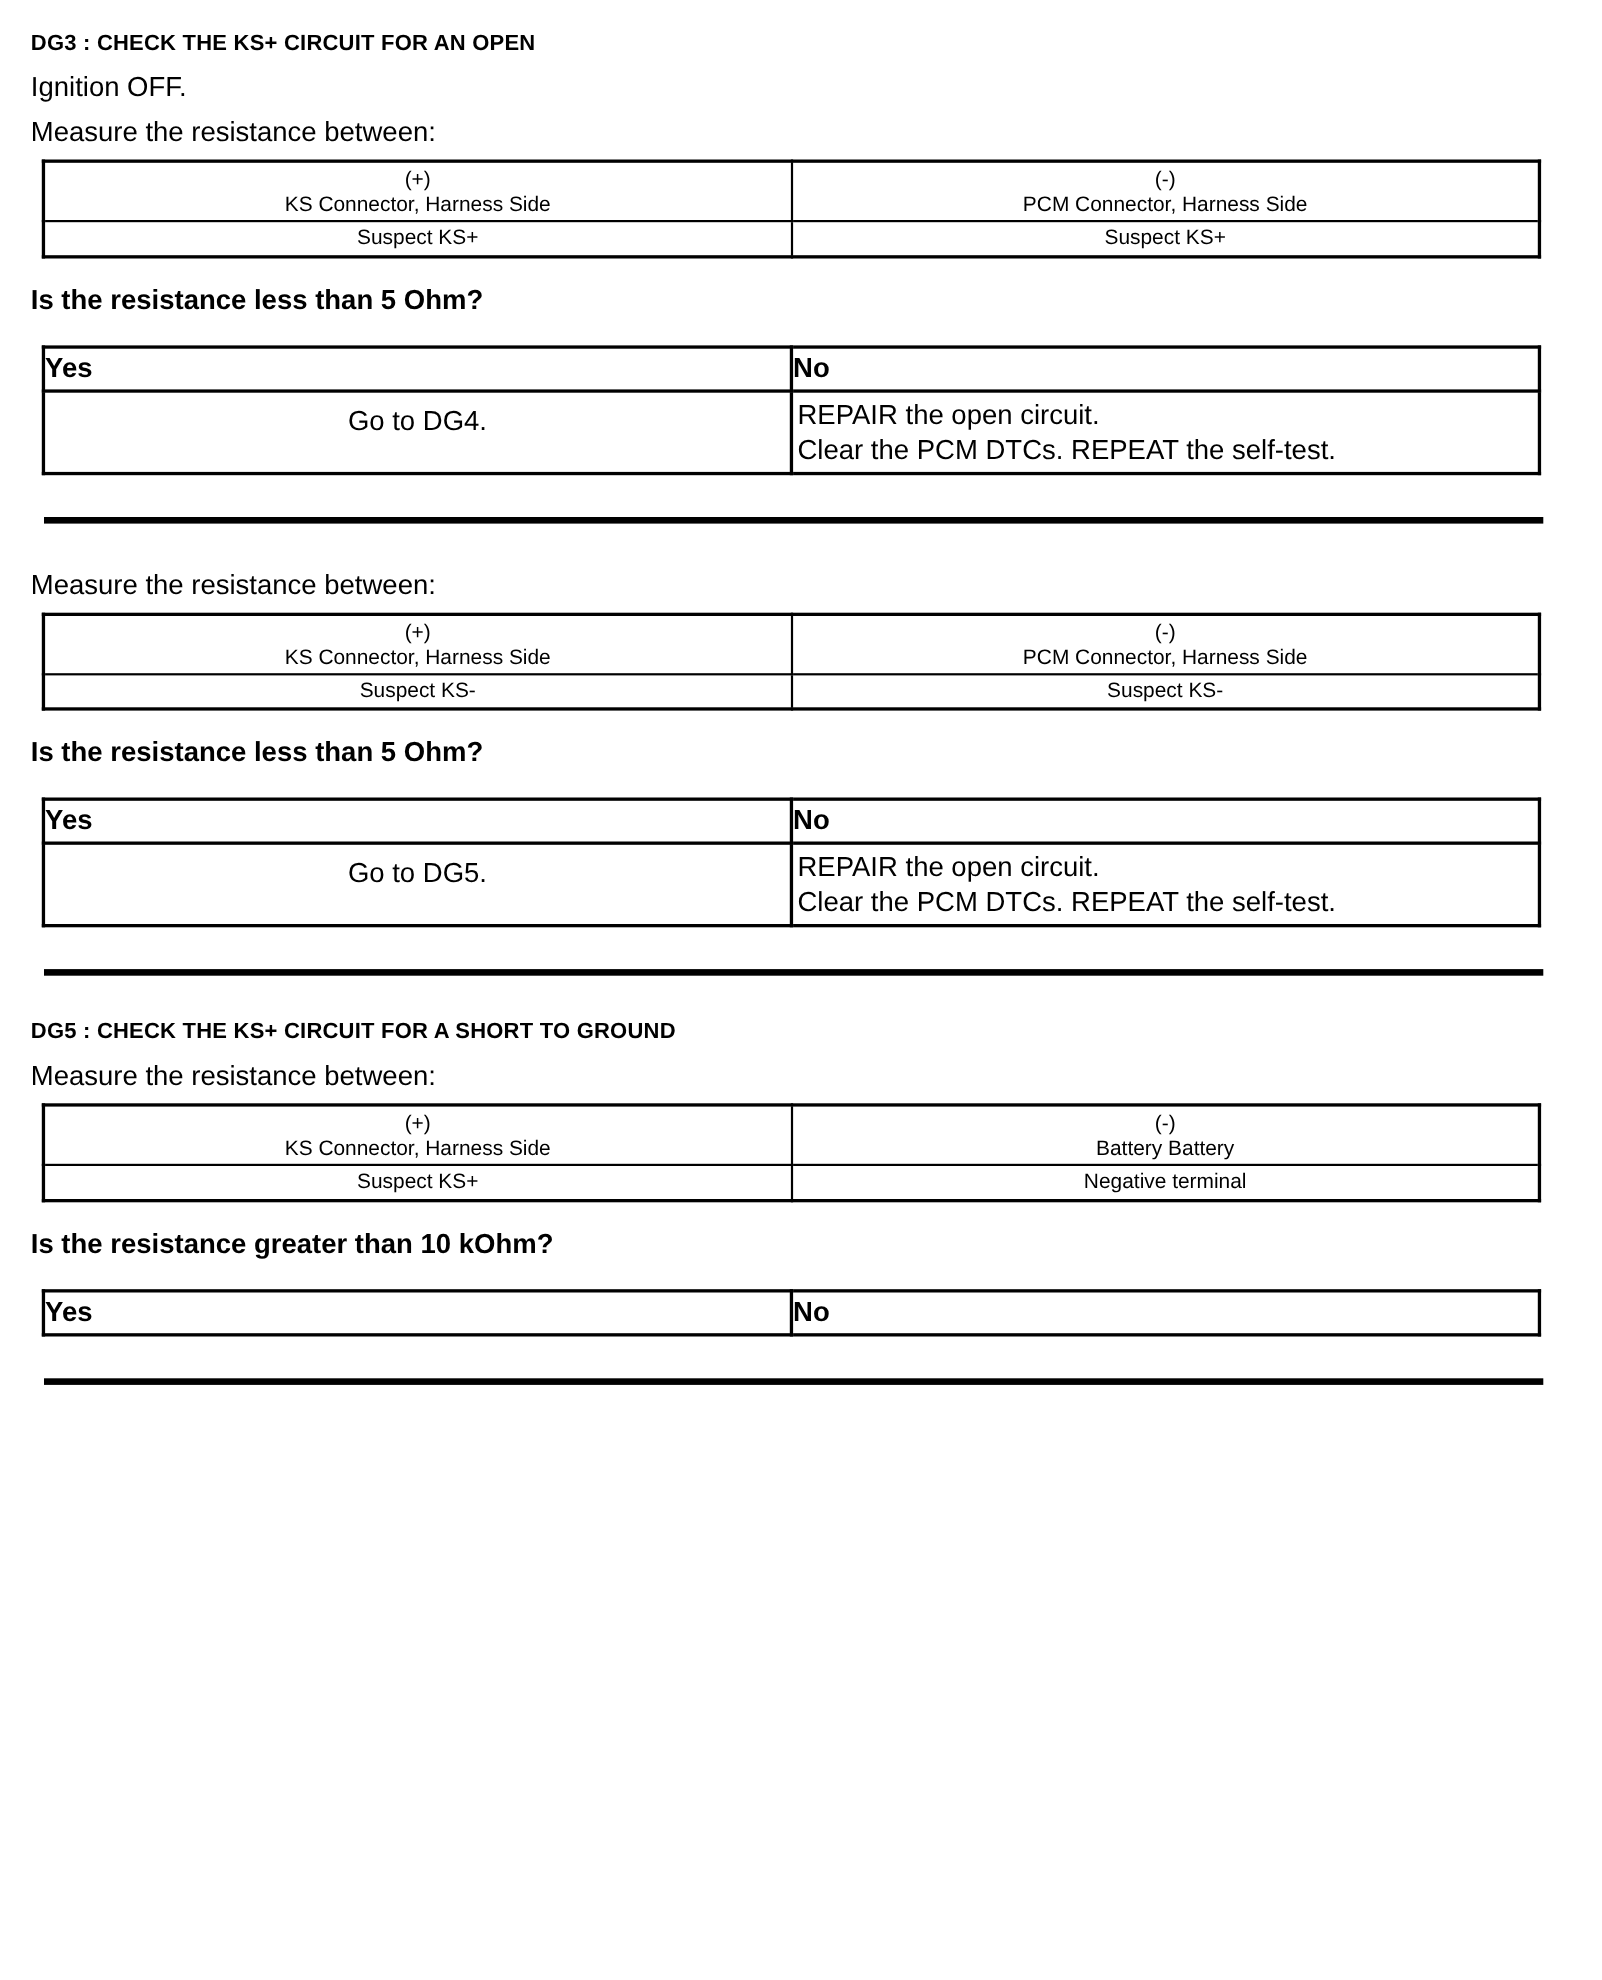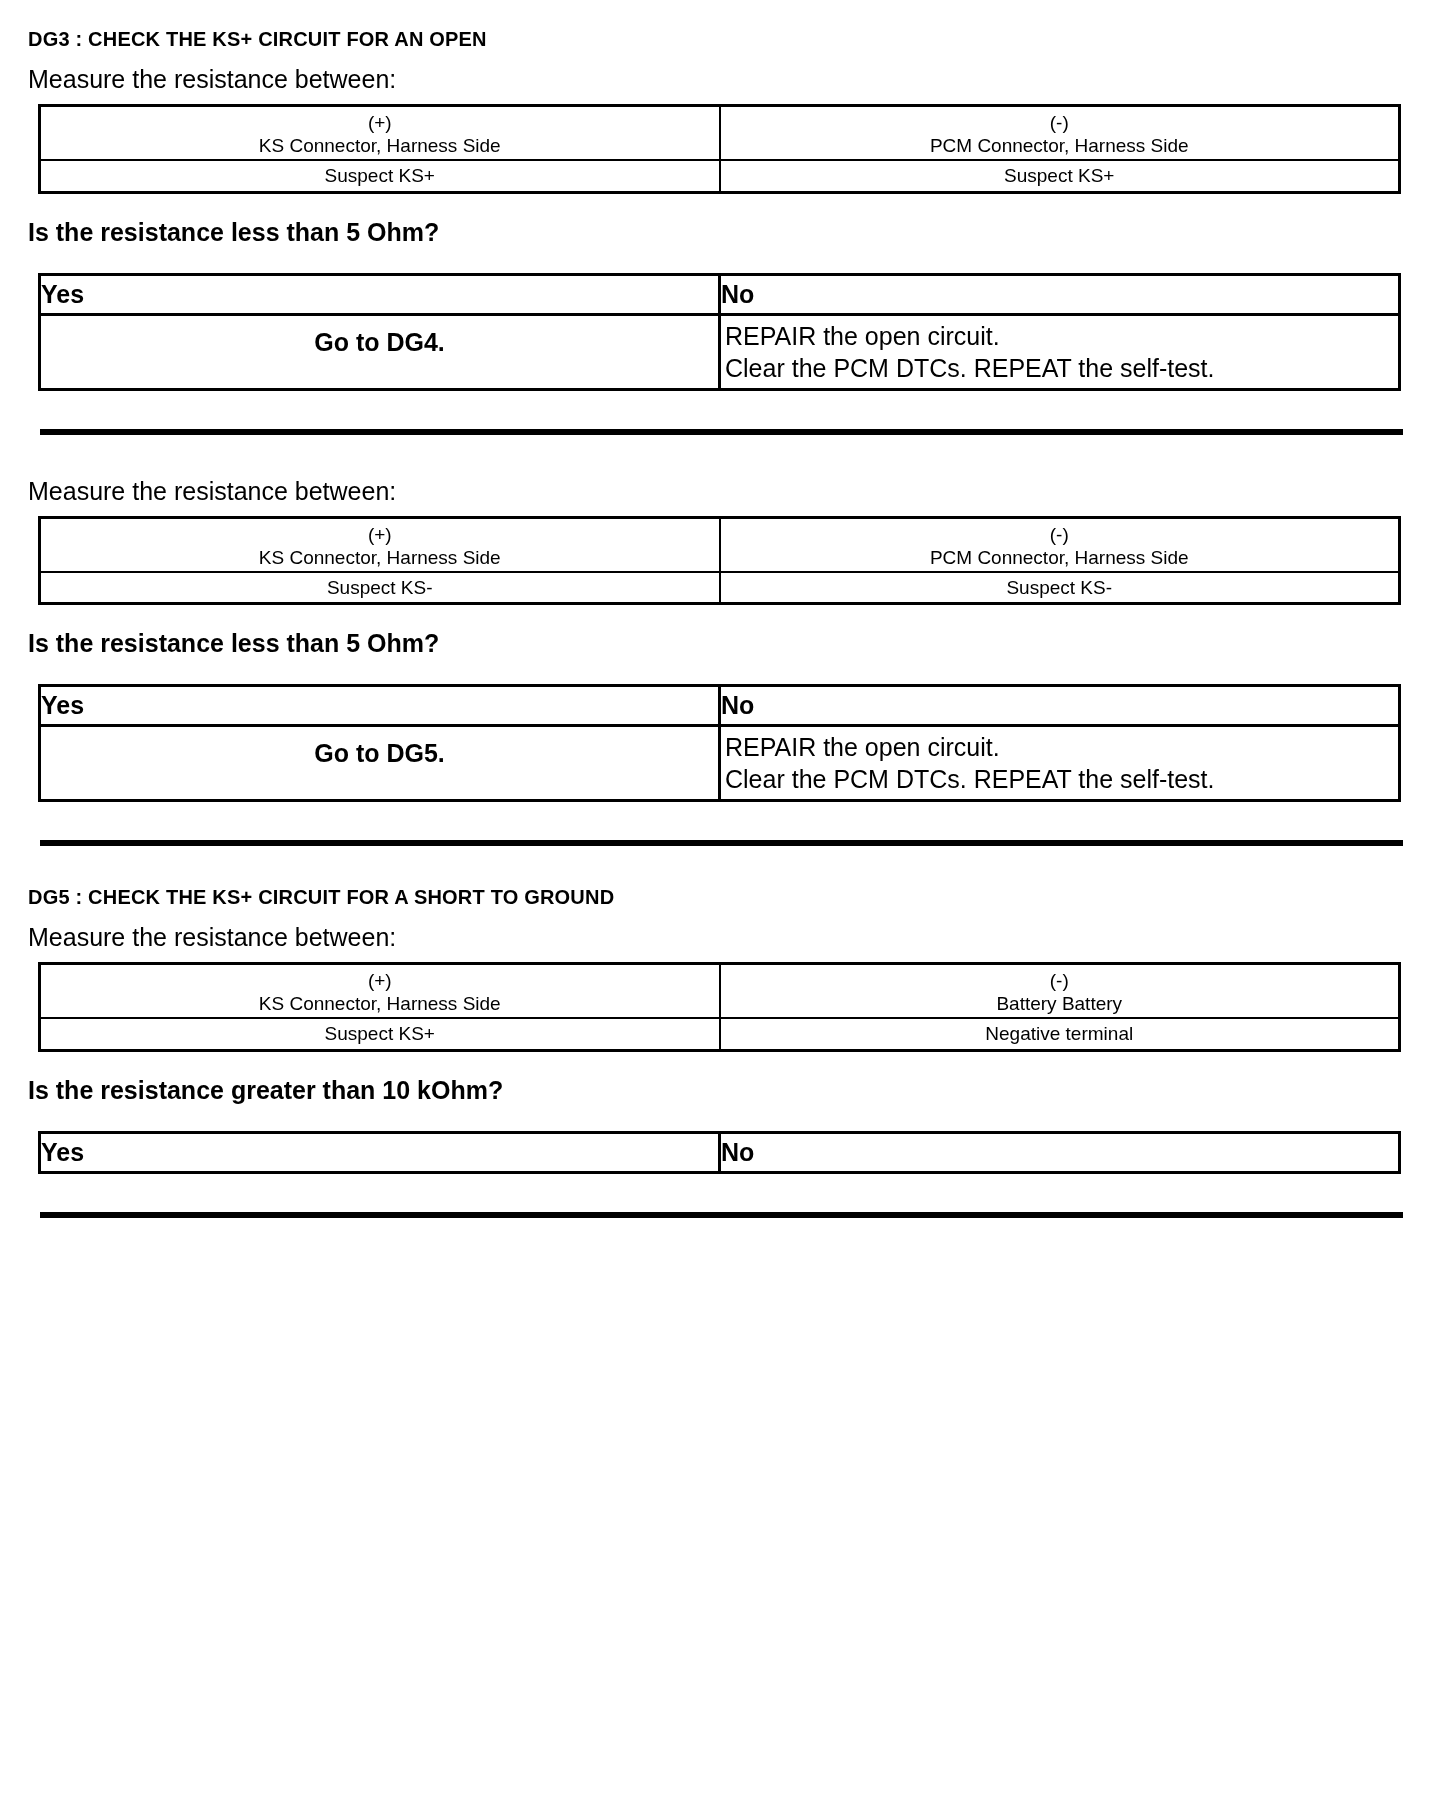--- a/index.html
+++ b/index.html
@@ -78,21 +78,20 @@
   table.answers td.hdr {
     font-weight: bold;
     padding: 4px 0 4px 0;
     font-size: 25px;
     border-bottom: 3px solid #000;
   }
   table.answers td.yes-body {
     text-align: center;
     padding: 12px 0 14px 0;
     font-size: 25px;
-    font-weight: bold;
   }
   table.answers td.no-body {
     text-align: left;
     padding: 4px 0 4px 4px;
     font-size: 25px;
     line-height: 1.28;
   }
   .divider {
     border: 0;
     border-top: 6px solid #000;
@@ -100,20 +99,21 @@
     width: 1363px;
   }
 </style>
 </head>
 <body>
 
 <div class="page">
 
   <div class="section">
     <div class="step-title">DG3 : CHECK THE KS+ CIRCUIT FOR AN OPEN</div>
+    <div class="line">Ignition OFF.</div>
     <div class="line">Measure the resistance between:</div>
 
     <table class="meas">
       <tbody>
           <tr>
         <td class="head">
           <span class="polarity">(+)</span>
           <span class="sideline">KS Connector, Harness Side</span>
         </td>
         <td class="head">

